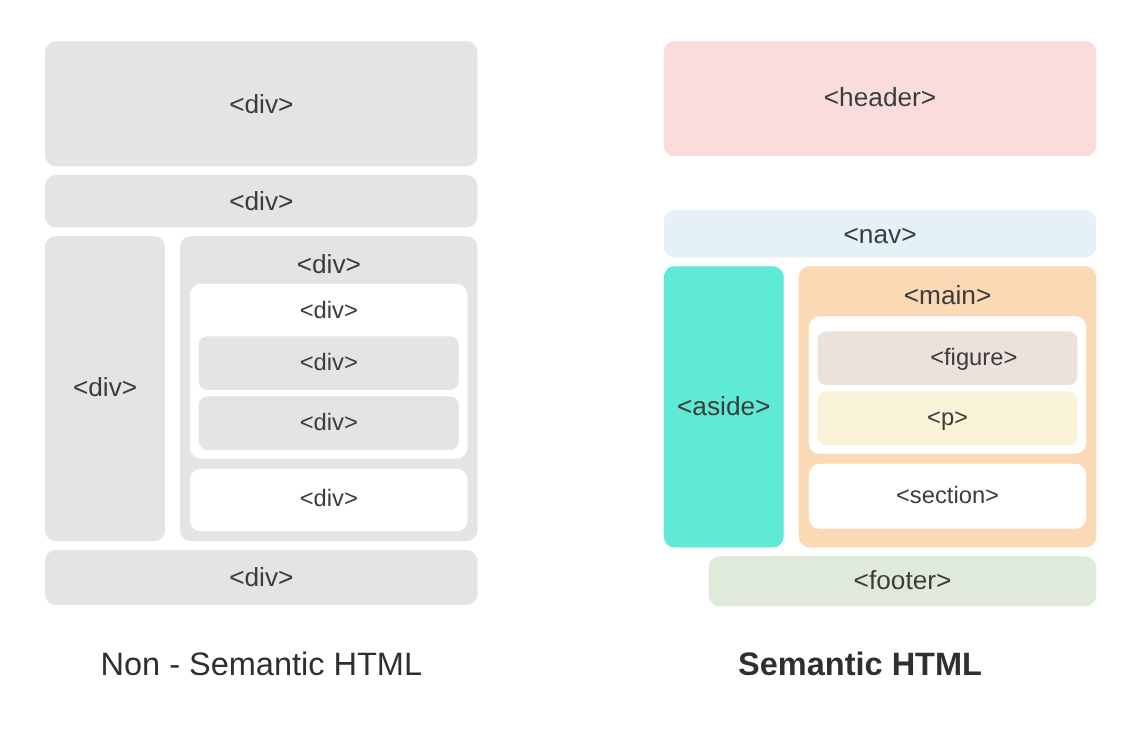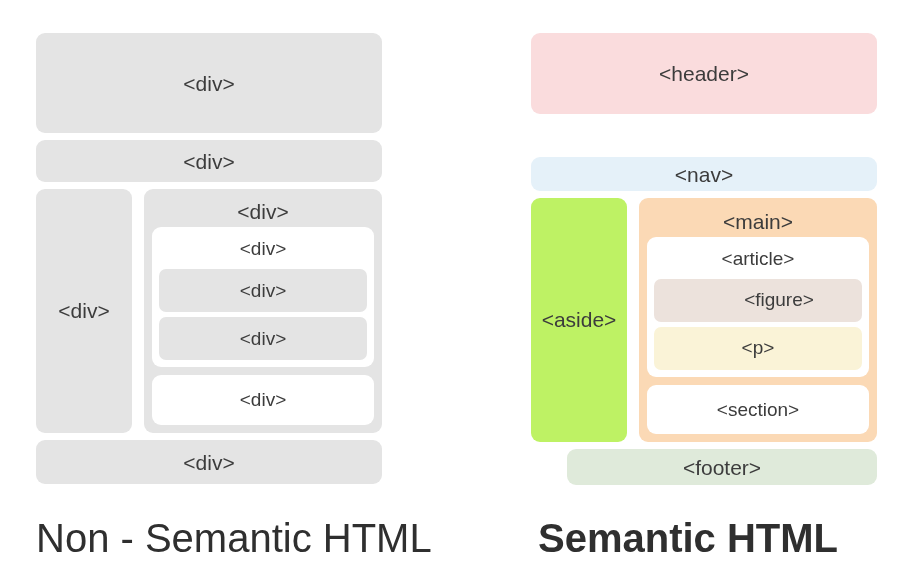--- a/index.html
+++ b/index.html
@@ -126,21 +126,21 @@
 
   
   .row-foot { height: 44px; }
 
   
   .caption {
     position: absolute;
     top: 518px;
     width: 346px;
     text-align: center;
-    font-size: 40px;
+    font-size: 26px;
     line-height: 1;
     color: #2f2f2f;
     white-space: nowrap;
   }
   .caption-left  { left: 36px; }
   .caption-right { left: 515px; font-weight: bold; }
 
   
   .col-side {
     display: flex;
@@ -196,29 +196,28 @@
 
     <div class="blk row-top" style="background:#fadcdd;text-align:right;">&lt;header&gt;</div>
 
     <div class="gap"></div>
 
     <div class="blk row-bar" style="background:#e5f1f9;margin-top:36px;">&lt;nav&gt;</div>
 
     <div class="gap"></div>
 
     <div class="row-mid">
-      <div class="col-side" style="background:#bef264;">&lt;aside&gt;</div>
+      <div class="col-side" style="background:#5eead4;">&lt;aside&gt;</div>
 
       <div class="col-gap"></div>
 
       <div class="col-main" style="background:#fbd9b5;text-align:center;">
         <div class="col-main-title">&lt;main&gt;</div>
 
         <div class="inner-card">
-          <div class="inner-card-title">&lt;article&gt;</div>
           <div class="leaf" style="background:#ece2dc;padding-left:42px;">&lt;figure&gt;</div>
           <div class="leaf" style="background:#faf3d7;">&lt;p&gt;</div>
         </div>
 
         <div class="card-gap"></div>
 
         <div class="bottom-card">&lt;section&gt;</div>
       </div>
     </div>
 

